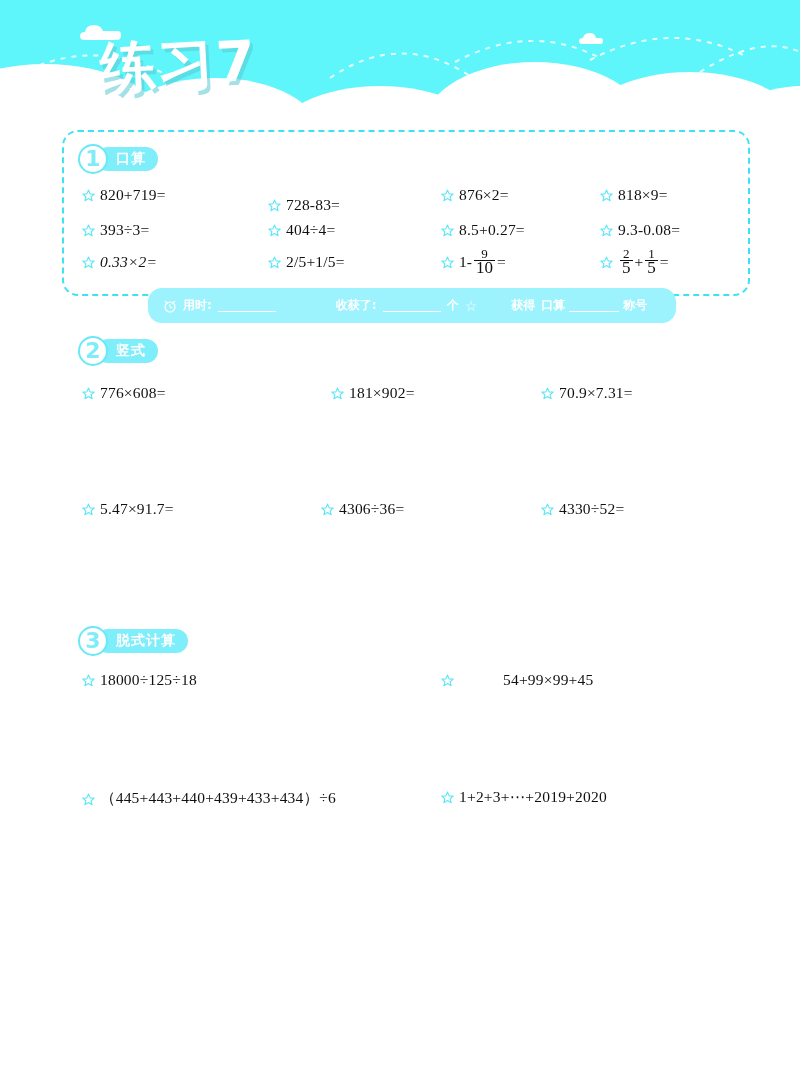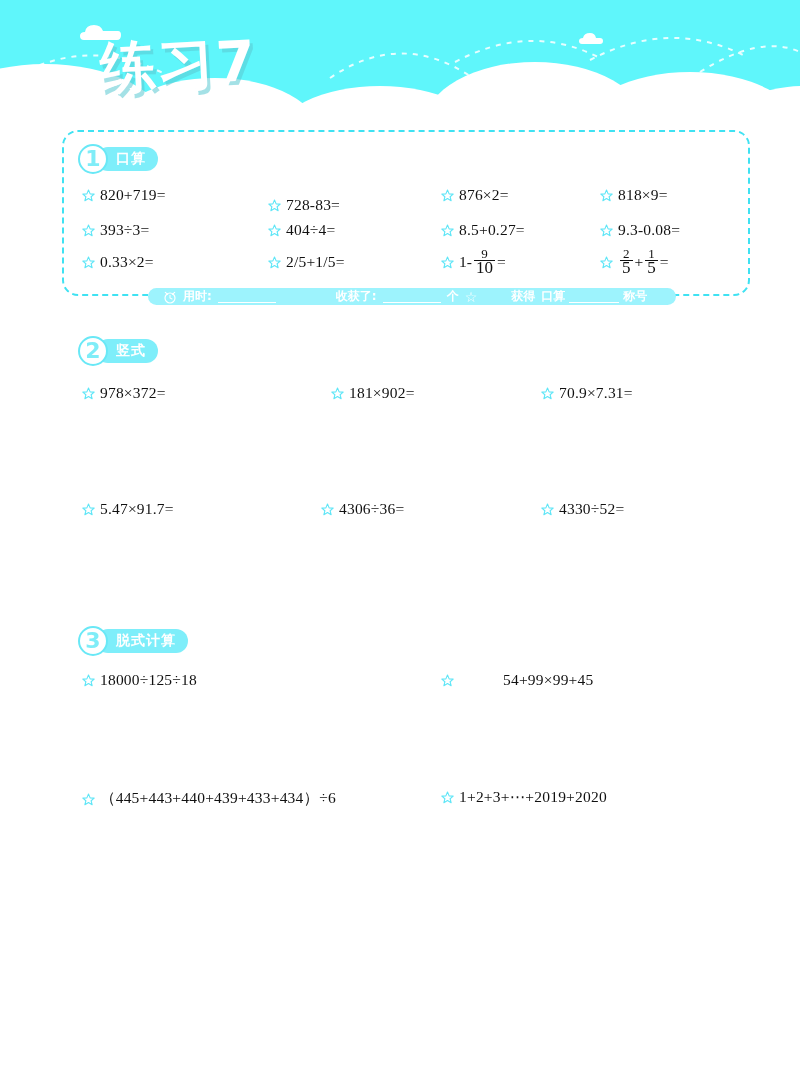--- a/index.html
+++ b/index.html
@@ -161,21 +161,21 @@
     padding: 0 2px;
     border-top: 1.2px solid #111;
   }
 
   
   .footbar {
     position: absolute;
     left: 148px;
     top: 288px;
     width: 528px;
-    height: 17px;
+    height: 35px;
     background: #9df3fd;
     border-radius: 14px;
     display: flex;
     align-items: center;
     padding: 0 14px;
     box-sizing: border-box;
     color: #ffffff;
     font-family: "DejaVu Sans", sans-serif;
     font-size: 12px;
     font-weight: bold;
@@ -278,21 +278,21 @@
     </svg>
   <span class="expr">8.5+0.27=</span>
 </div>
 <div class="item" style="left:600px; top:221px;">
   <svg class="star" viewBox="0 0 24 24">
       <path d="M12 2 L15 9 L22.5 9.5 L16.8 14.3 L18.7 21.6 L12 17.5 L5.3 21.6 L7.2 14.3 L1.5 9.5 L9 9 Z" fill="#ffffff" stroke="#5fe6f7" stroke-width="2" stroke-linejoin="round"></path>
     </svg>
   <span class="expr">9.3-0.08=</span>
 </div>
 
-<div class="item" style="left:82px; top:253px;">
+<div class="item" style="left:82px; top:253px;font-style:italic;">
   <svg class="star" viewBox="0 0 24 24">
       <path d="M12 2 L15 9 L22.5 9.5 L16.8 14.3 L18.7 21.6 L12 17.5 L5.3 21.6 L7.2 14.3 L1.5 9.5 L9 9 Z" fill="#ffffff" stroke="#5fe6f7" stroke-width="2" stroke-linejoin="round"></path>
     </svg>
   <span class="expr">0.33×2=</span>
 </div>
 <div class="item" style="left:268px; top:253px;">
   <svg class="star" viewBox="0 0 24 24">
       <path d="M12 2 L15 9 L22.5 9.5 L16.8 14.3 L18.7 21.6 L12 17.5 L5.3 21.6 L7.2 14.3 L1.5 9.5 L9 9 Z" fill="#ffffff" stroke="#5fe6f7" stroke-width="2" stroke-linejoin="round"></path>
     </svg>
   <span class="expr">2/5+1/5=</span>
@@ -352,21 +352,21 @@
   </div>
   <div class="badge-pill">
     <span class="badge-label">竖式</span>
   </div>
 </div>
 
 <div class="item" style="left:82px; top:384px;">
   <svg class="star" viewBox="0 0 24 24">
       <path d="M12 2 L15 9 L22.5 9.5 L16.8 14.3 L18.7 21.6 L12 17.5 L5.3 21.6 L7.2 14.3 L1.5 9.5 L9 9 Z" fill="#ffffff" stroke="#5fe6f7" stroke-width="2" stroke-linejoin="round"></path>
     </svg>
-  <span class="expr">978×372=</span>
+  <span class="expr">776×608=</span>
 </div>
 <div class="item" style="left:331px; top:384px;text-align:right;">
   <svg class="star" viewBox="0 0 24 24">
       <path d="M12 2 L15 9 L22.5 9.5 L16.8 14.3 L18.7 21.6 L12 17.5 L5.3 21.6 L7.2 14.3 L1.5 9.5 L9 9 Z" fill="#ffffff" stroke="#5fe6f7" stroke-width="2" stroke-linejoin="round"></path>
     </svg>
   <span class="expr">181×902=</span>
 </div>
 <div class="item" style="left:541px; top:384px;">
   <svg class="star" viewBox="0 0 24 24">
       <path d="M12 2 L15 9 L22.5 9.5 L16.8 14.3 L18.7 21.6 L12 17.5 L5.3 21.6 L7.2 14.3 L1.5 9.5 L9 9 Z" fill="#ffffff" stroke="#5fe6f7" stroke-width="2" stroke-linejoin="round"></path>

